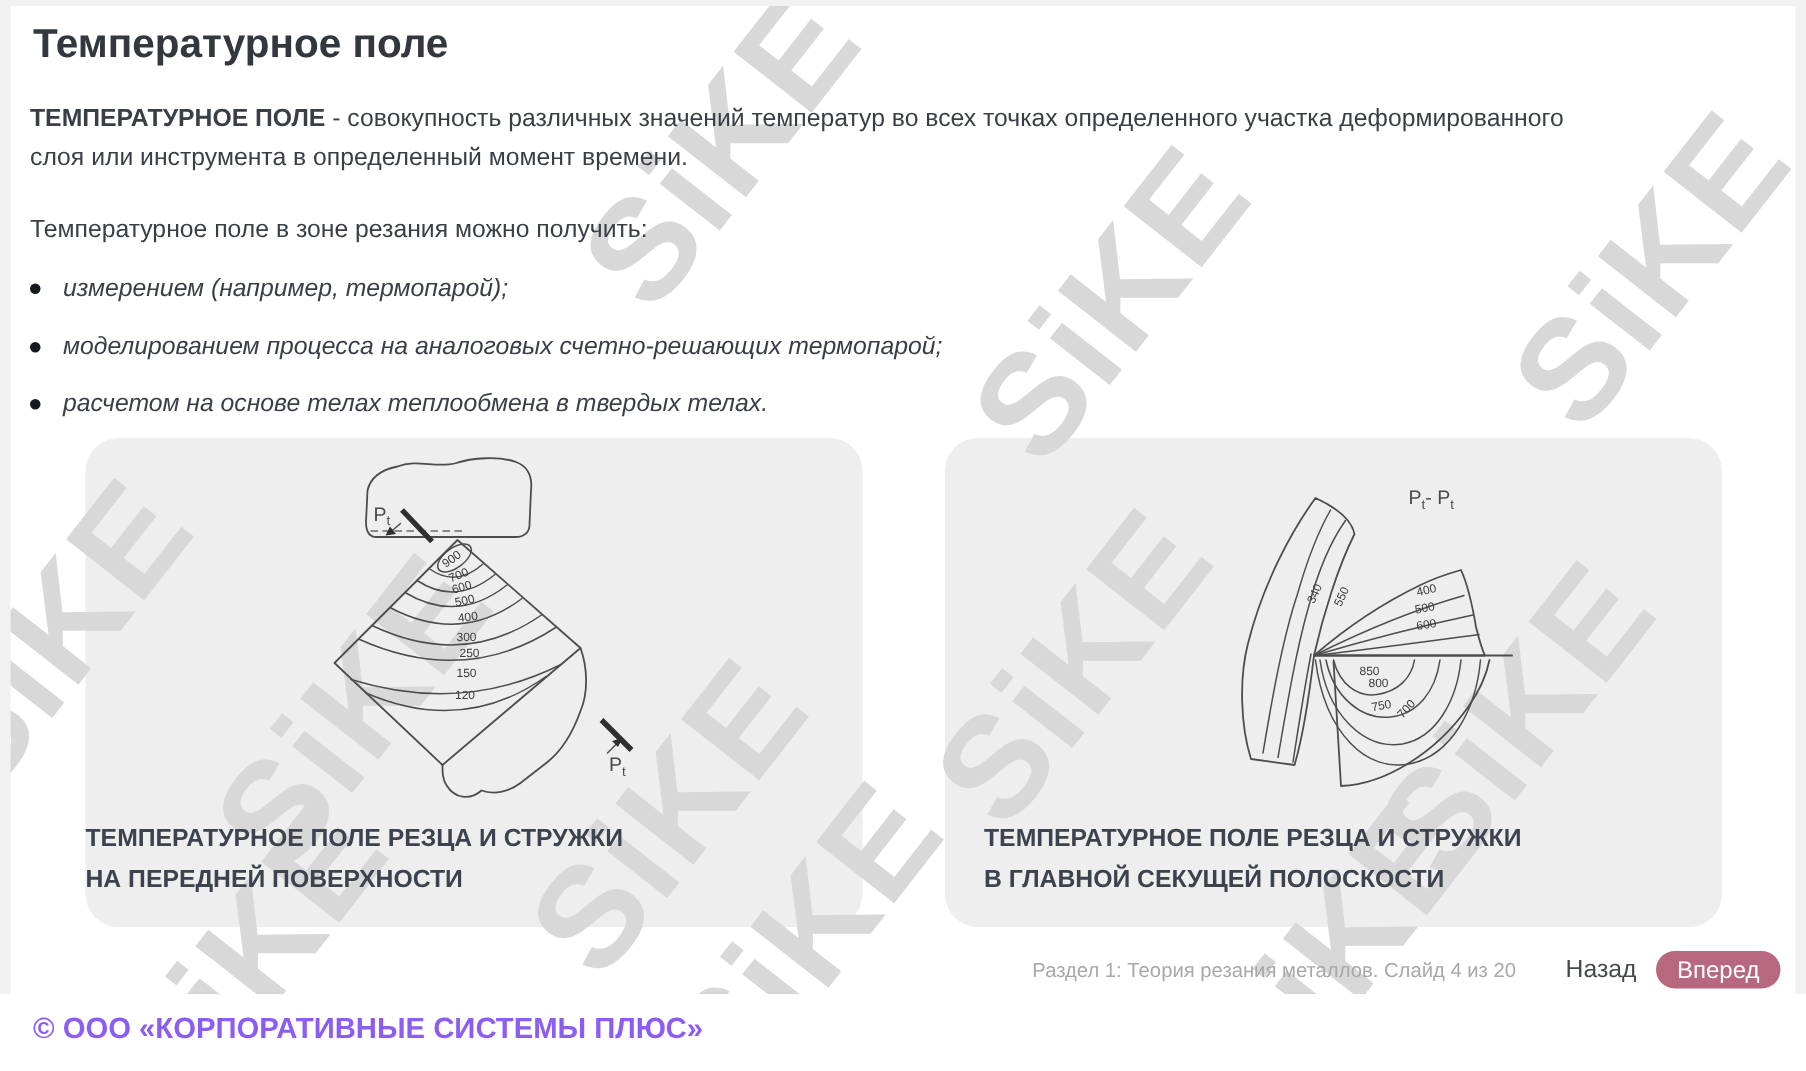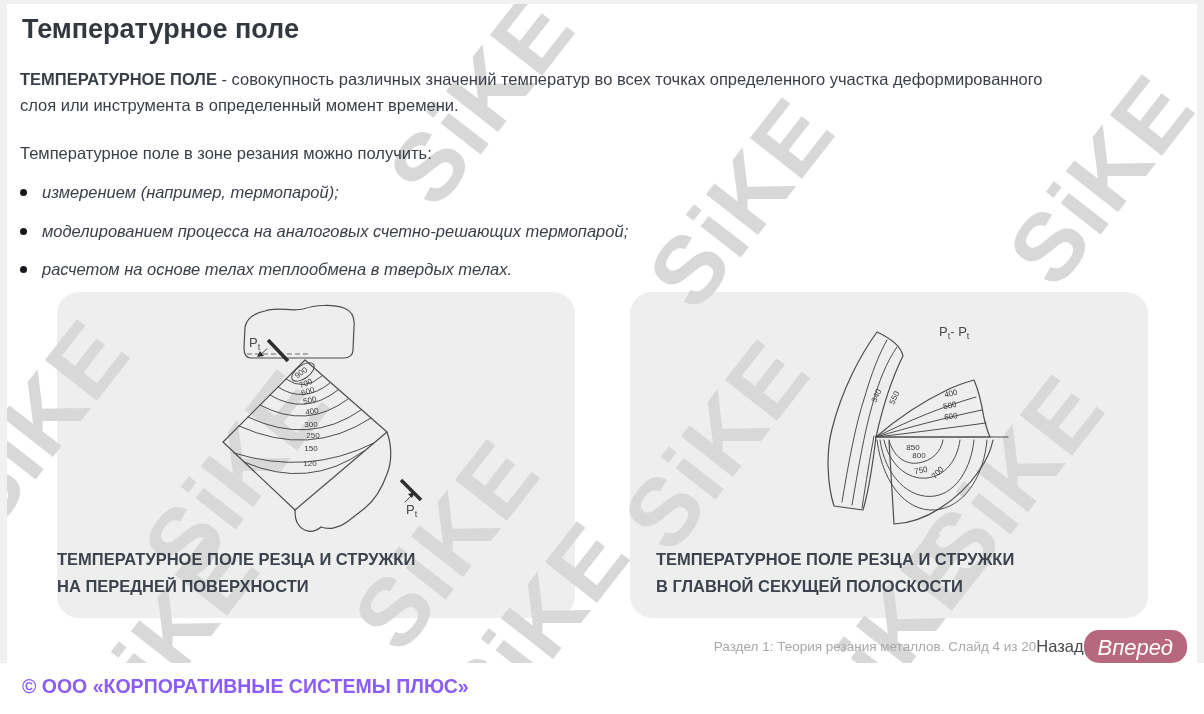--- a/index.html
+++ b/index.html
@@ -46,25 +46,25 @@
   .dash{stroke-dasharray:5 3;stroke-width:1;stroke:#6a6a6a;}
   .vec{stroke:#2f2f2f;stroke-width:3.6;stroke-linecap:butt;}
   .lbl{font-family:"Liberation Sans",sans-serif;font-size:8px;fill:#3a3a3a;text-anchor:middle;}
   .plbl{font-family:"Liberation Sans",sans-serif;font-size:13px;fill:#4a4a4a;}
   .ah{fill:#2f2f2f;stroke:none;}
 
   
   .statusbar{position:absolute;left:0;right:0;top:631px;height:30px;z-index:2;
     display:flex;align-items:center;justify-content:flex-end;padding:0 17px 0 22px;}
   .breadcrumb{color:var(--muted);font-size:13.5px;}
-  .nav{display:flex;align-items:center;gap:0;}
+  .nav{display:flex;align-items:center;gap:13px;margin-left:33px;}
   .back-btn{background:none;border:none;font-size:16.5px;color:#46494e;cursor:pointer;
     font-family:"Liberation Sans",sans-serif;}
   .fwd-btn{background:var(--accent);color:#fff;border:none;border-radius:15px;
-    padding:5px 14px 2px;font-size:22px;cursor:pointer;font-family:"Liberation Sans",sans-serif;font-style:italic;}
+    padding:5px 14px 2px;font-size:16px;cursor:pointer;font-family:"Liberation Sans",sans-serif;}
 
   
   .edge{position:absolute;background:#f1f1f1;z-index:3;}
   .edge.l{left:0;top:0;width:7px;height:663px;}
   .edge.r{right:0;top:0;width:7px;height:663px;}
   .edge.t{left:0;top:0;width:100%;height:4px;}
 
   .copyright{position:relative;z-index:2;height:47px;background:#fff;
     padding:12px 0 0 22px;font-size:19.5px;font-weight:700;color:#8b5cf6;}
 </style>

